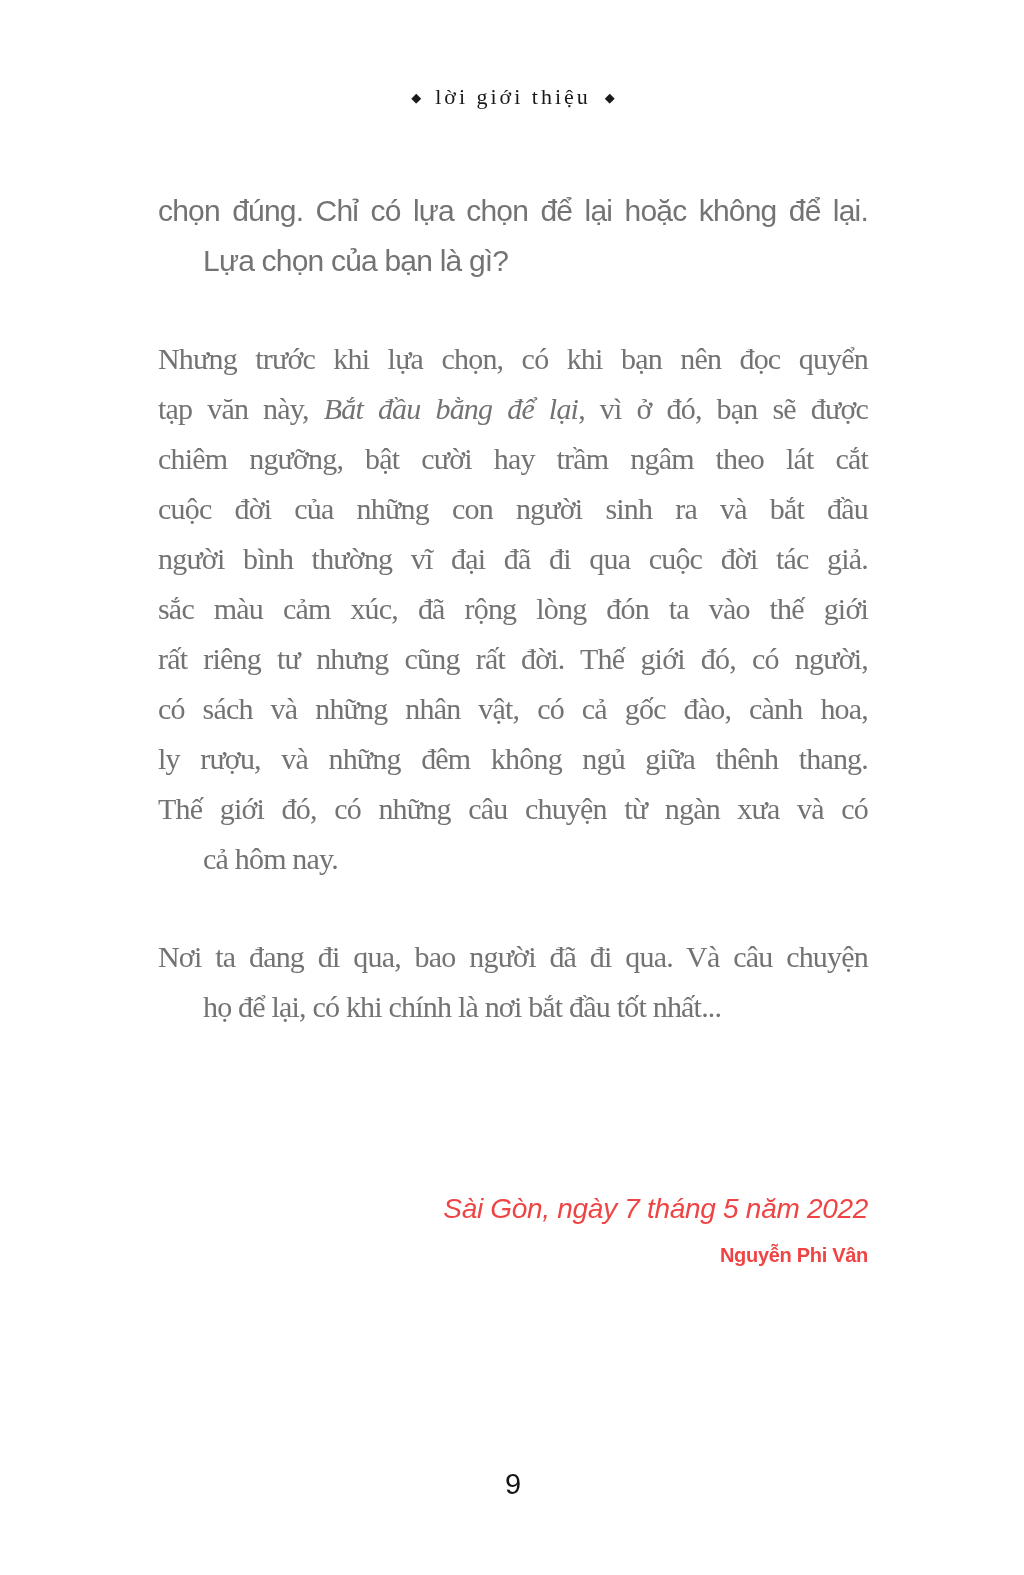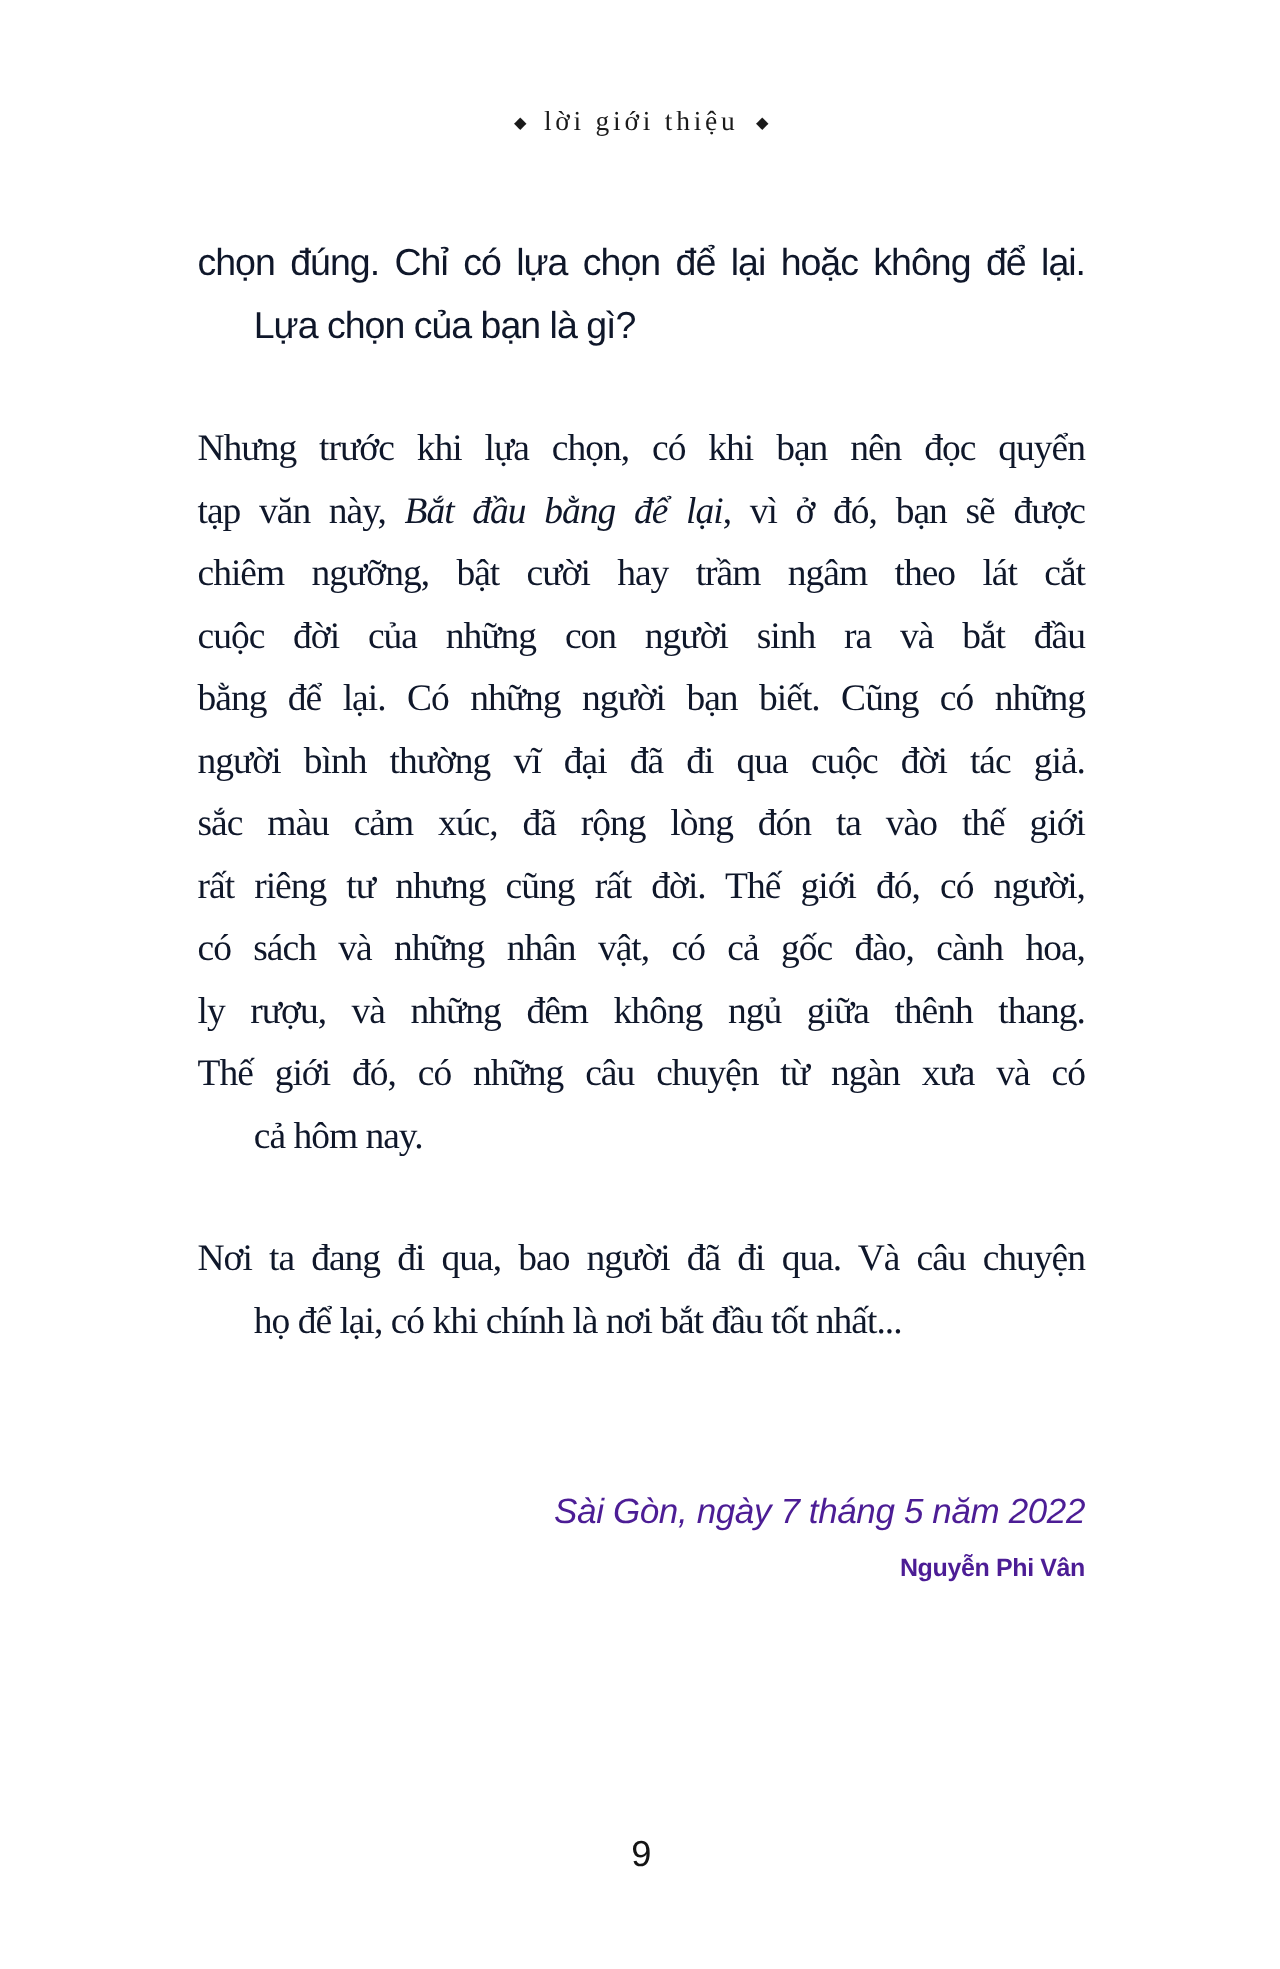--- a/index.html
+++ b/index.html
@@ -43,21 +43,21 @@
 
   
   .text-body {
     position: absolute;
     top: 186px;
     left: 158px;
     width: 710px;
     font-size: 30px;
     line-height: 50px;
     letter-spacing: -0.8px;
-    color: #0f172a;
+    color: #737373;
   }
   .para { margin: 0; padding: 0; }
   .para + .para { margin-top: 48px; font-family: Liberation Serif, serif; }
   .line {
     display: block;
     text-align: justify;
     text-align-last: justify;
     white-space: normal;
   }
   .line.last {
@@ -67,21 +67,21 @@
   .book-title-italic { font-style: italic; }
 
   
   .signature {
     position: absolute;
     top: 1186px;
     left: 158px;
     width: 710px;
     text-align: right;
     line-height: 46px;
-    color: #4c1d95;
+    color: #ef4444;
   }
   .sig-date {
     font-style: italic;
     font-size: 28px;
     letter-spacing: -0.3px;
   }
   .sig-name {
     font-weight: 700;
     font-size: 20px;
     letter-spacing: -0.3px;
@@ -112,21 +112,20 @@
     <div class="para">
       <span class="line">chọn đúng. Chỉ có lựa chọn để lại hoặc không để lại.</span>
       <span class="line last">Lựa chọn của bạn là gì?</span>
     </div>
 
     <div class="para">
       <span class="line">Nhưng trước khi lựa chọn, có khi bạn nên đọc quyển</span>
       <span class="line"><span>tạp văn này, </span><span class="book-title-italic">Bắt đầu bằng để lại</span><span>, vì ở đó, bạn sẽ được</span></span>
       <span class="line">chiêm ngưỡng, bật cười hay trầm ngâm theo lát cắt</span>
       <span class="line">cuộc đời của những con người sinh ra và bắt đầu</span>
-      <span class="line">bằng để lại. Có những người bạn biết. Cũng có những</span>
       <span class="line">người bình thường vĩ đại đã đi qua cuộc đời tác giả.</span>
       <span class="line">sắc màu cảm xúc, đã rộng lòng đón ta vào thế giới</span>
       <span class="line">rất riêng tư nhưng cũng rất đời. Thế giới đó, có người,</span>
       <span class="line">có sách và những nhân vật, có cả gốc đào, cành hoa,</span>
       <span class="line">ly rượu, và những đêm không ngủ giữa thênh thang.</span>
       <span class="line">Thế giới đó, có những câu chuyện từ ngàn xưa và có</span>
       <span class="line last">cả hôm nay.</span>
     </div>
 
     <div class="para">

